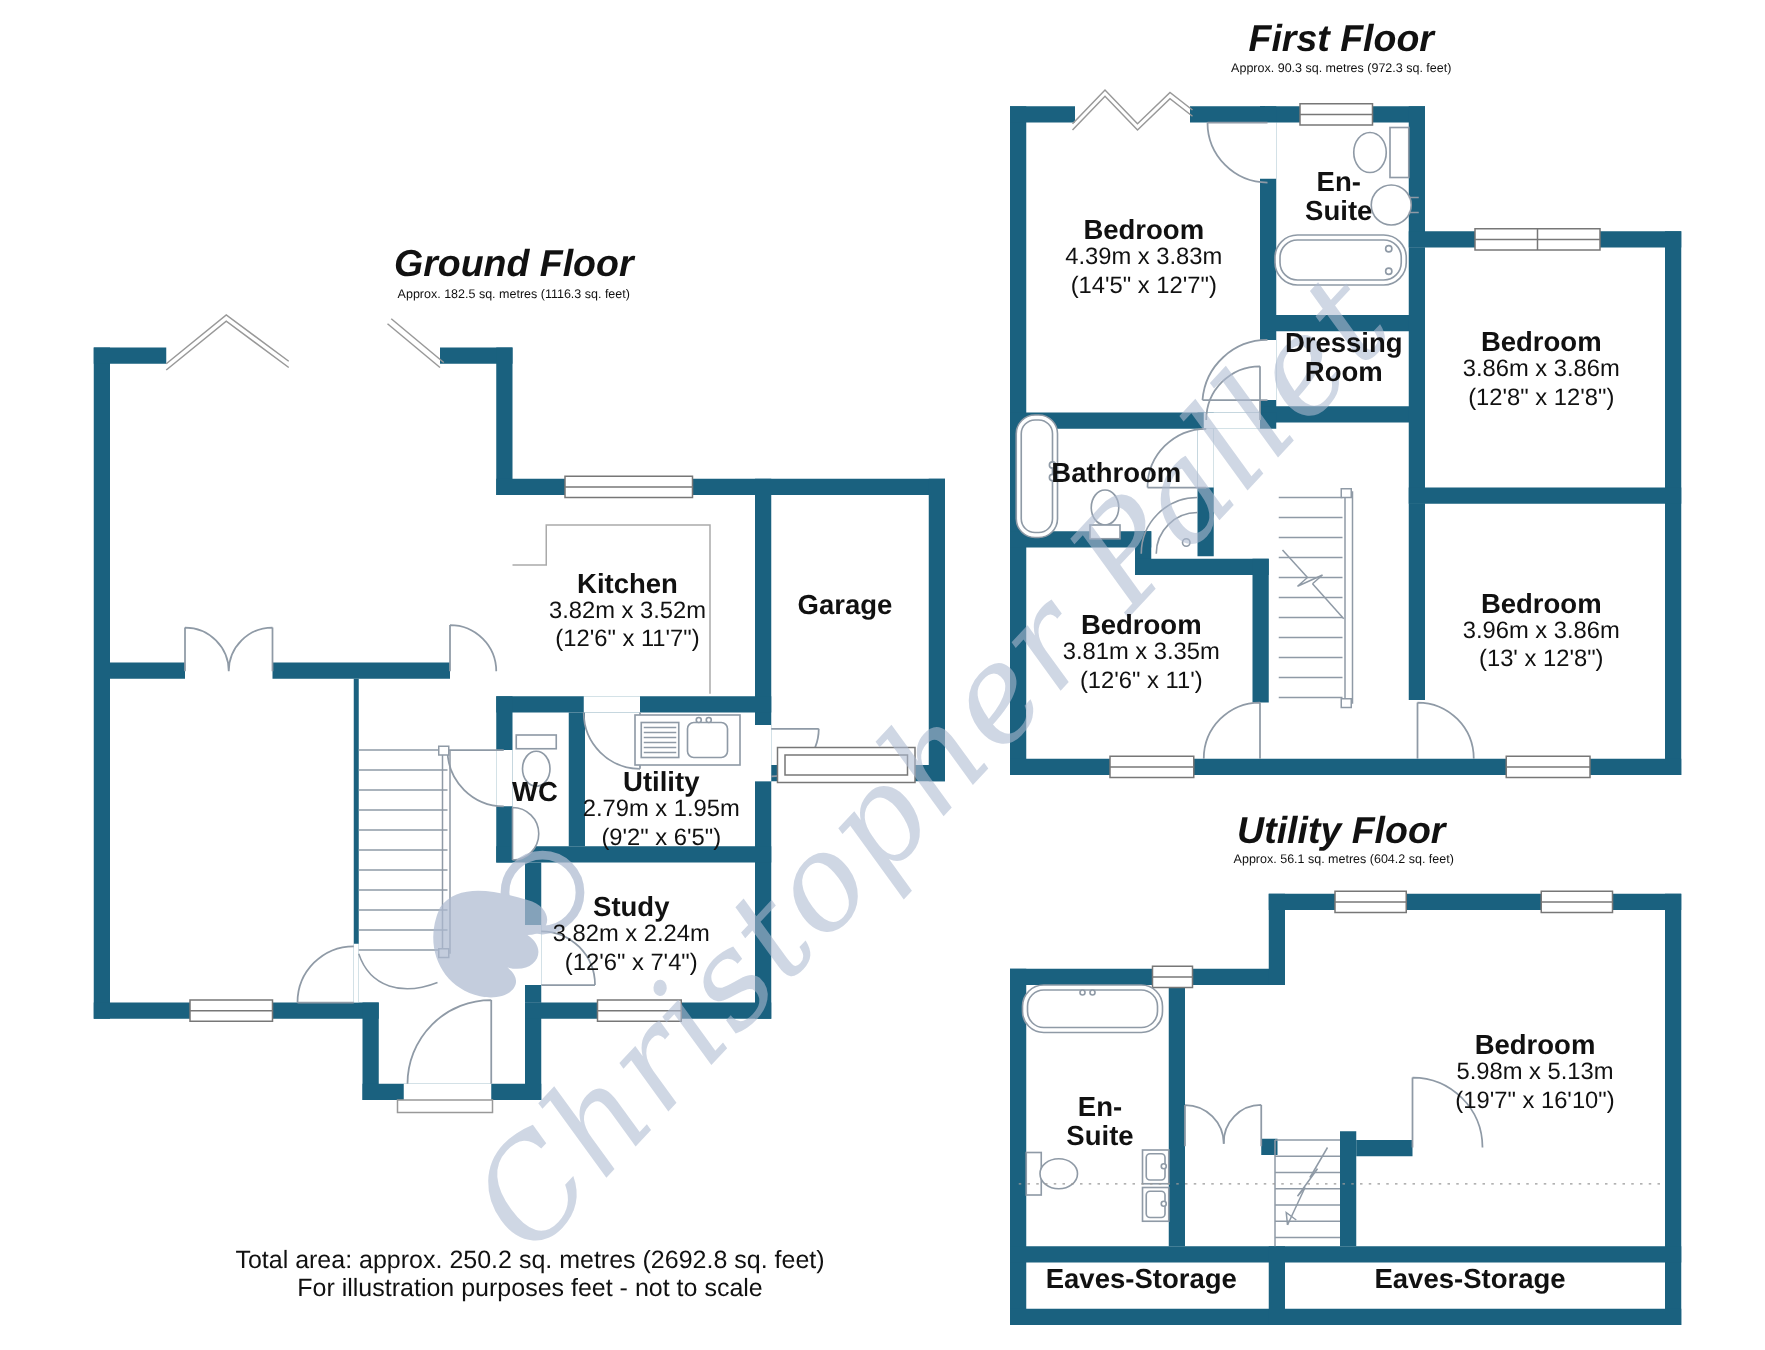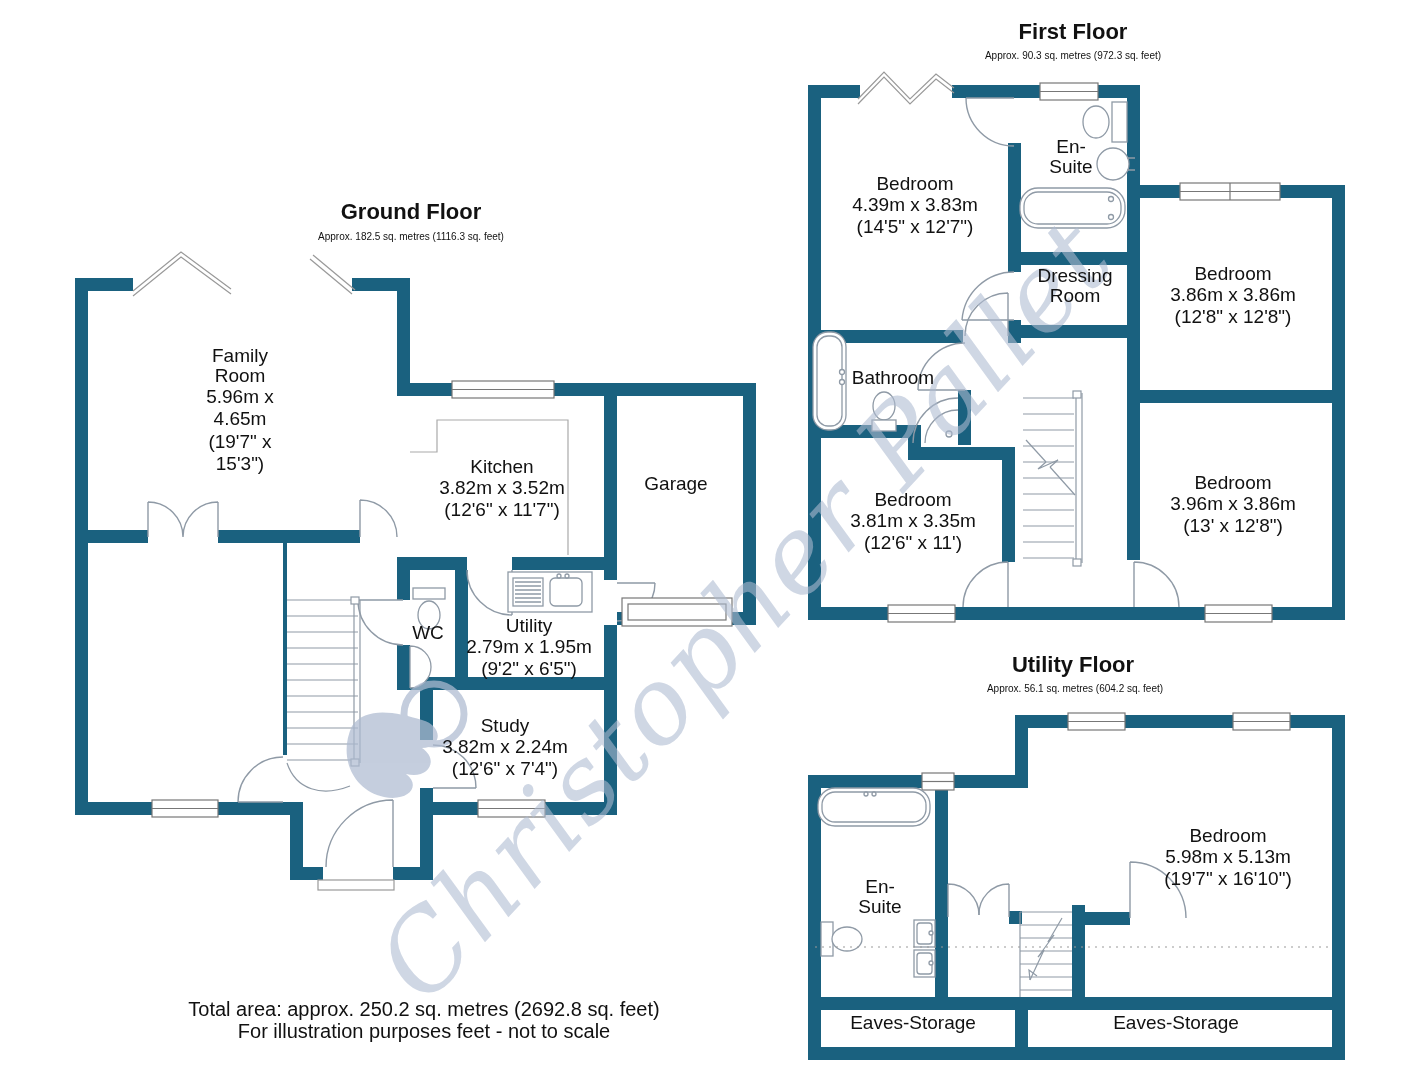--- a/index.html
+++ b/index.html
@@ -4,23 +4,23 @@
 <style>
   html,body{margin:0;padding:0;background:#ffffff;}
   #canvas{position:relative;width:1412px;height:1080px;background:#fff;overflow:hidden;
           font-family:"Liberation Sans",sans-serif;color:#111;}
   #plan-svg{position:absolute;left:0;top:0;z-index:1;}
   .wm{position:absolute;left:745px;top:610px;z-index:2;transform:translate(-50%,-50%) rotate(-47deg);
       font-family:"DejaVu Serif",serif;font-style:italic;font-size:106px;white-space:nowrap;
       color:#aebbd1;opacity:.58;pointer-events:none;letter-spacing:2px;}
   .lbl{position:absolute;z-index:3;transform:translate(-50%,-50%);text-align:center;white-space:nowrap;}
   .lbl.wrap{white-space:normal;}
-  .rname{font-weight:normal;font-size:19px;line-height:1.05;}
+  .rname{font-weight:bold;font-size:22px;line-height:1.05;}
   .rdim{font-size:19px;line-height:1.18;}
-  .ftitle{position:absolute;z-index:3;transform:translate(-50%,-50%);font-weight:bold;font-size:22px;white-space:nowrap;}
+  .ftitle{position:absolute;z-index:3;transform:translate(-50%,-50%);font-weight:bold;font-size:30px;white-space:nowrap;font-style:italic;}
   .fsub{position:absolute;z-index:3;transform:translate(-50%,-50%);font-size:10px;white-space:nowrap;}
   .foot{position:absolute;z-index:3;transform:translate(-50%,-50%);font-size:20px;white-space:nowrap;}
 </style>
 </head>
 <body>
 
 <div id="canvas">
 
 <svg id="plan-svg" width="1412" height="1080" viewBox="0 0 1412 1080">
 
@@ -260,25 +260,20 @@
 
 <div class="ftitle" style="left:411px;top:212px">Ground Floor</div>
 <div class="fsub" style="left:411px;top:236px">Approx. 182.5 sq. metres (1116.3 sq. feet)</div>
 
 <div class="ftitle" style="left:1073px;top:32px">First Floor</div>
 <div class="fsub" style="left:1073px;top:55px">Approx. 90.3 sq. metres (972.3 sq. feet)</div>
 
 <div class="ftitle" style="left:1073px;top:665px">Utility Floor</div>
 <div class="fsub" style="left:1075px;top:688px">Approx. 56.1 sq. metres (604.2 sq. feet)</div>
 
-<div class="lbl wrap" style="left:240px;top:411px;width:110px">
-  <div class="rname">Family Room</div>
-  <div class="rdim">5.96m x 4.65m</div>
-  <div class="rdim">(19'7" x 15'3")</div>
-</div>
 <div class="lbl" style="left:502px;top:489px">
   <div class="rname">Kitchen</div>
   <div class="rdim">3.82m x 3.52m</div>
   <div class="rdim">(12'6" x 11'7")</div>
 </div>
 <div class="lbl" style="left:676px;top:484px">
   <div class="rname">Garage</div>
 </div>
 <div class="lbl" style="left:428px;top:633px">
   <div class="rname">WC</div>

